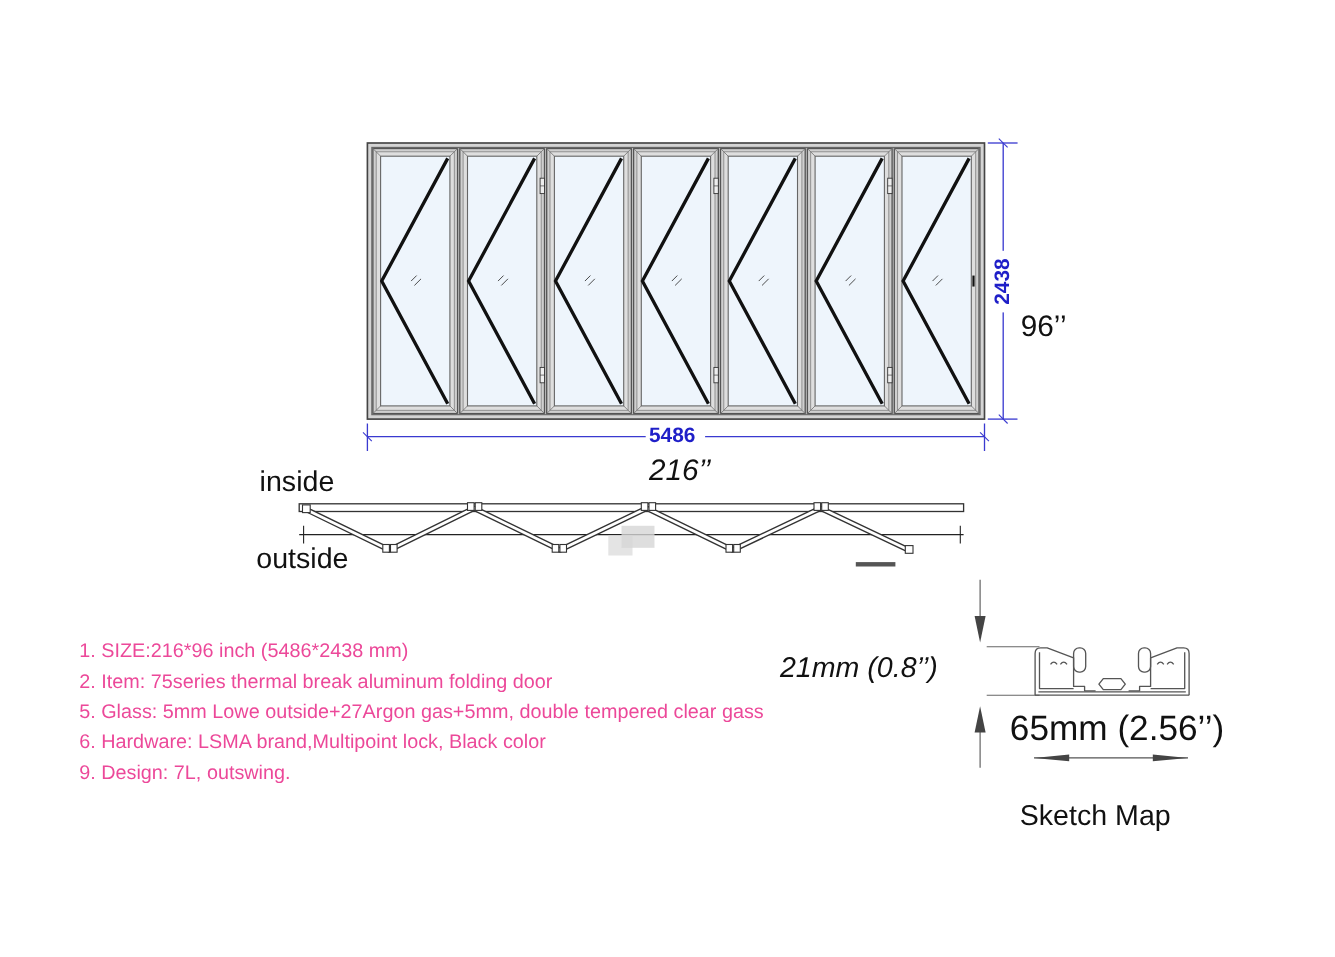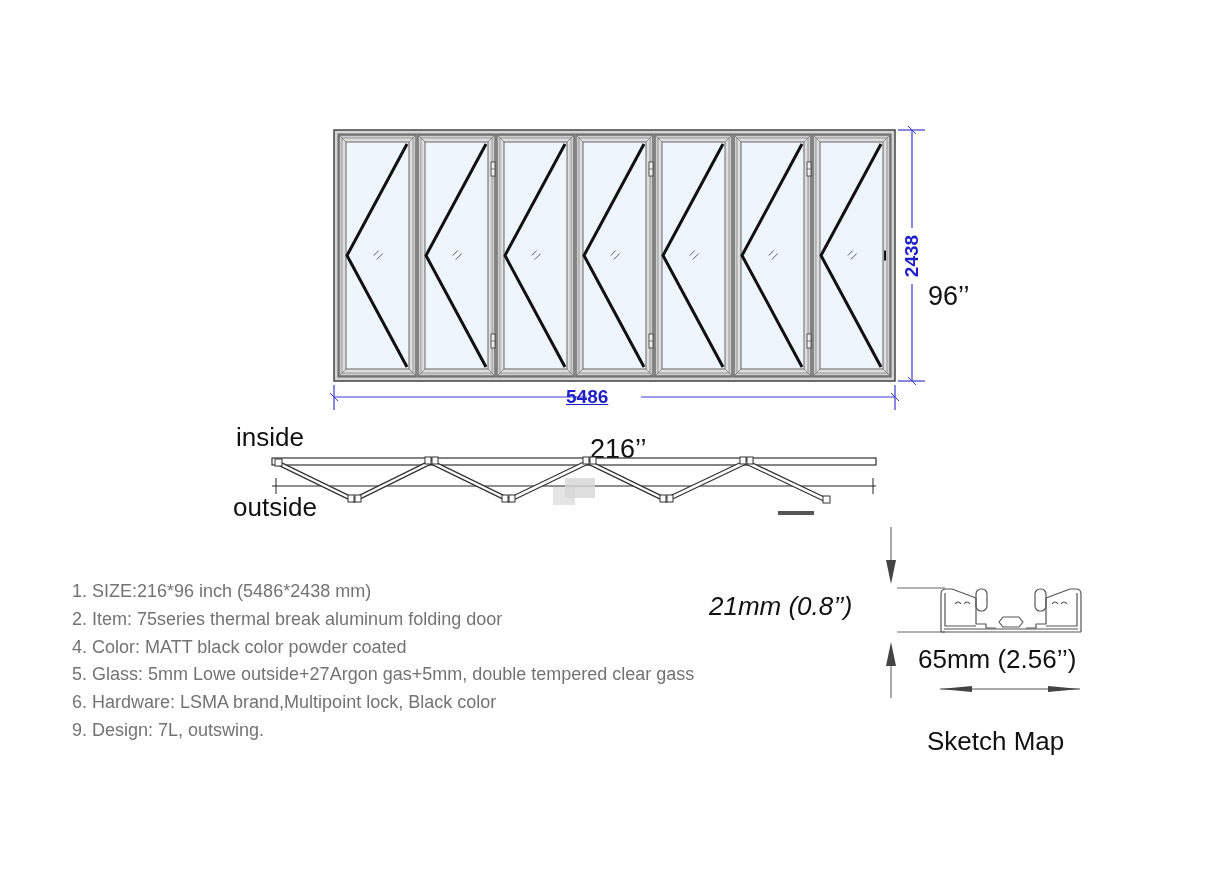--- a/index.html
+++ b/index.html
@@ -3,21 +3,21 @@
 <meta charset="utf-8">
 <style>
   html, body { margin:0; padding:0; background:#ffffff; }
   body { width:1214px; height:870px; position:relative; overflow:hidden;
          font-family:"Liberation Sans", sans-serif; color:#111; }
   .abs { position:absolute; }
   svg { position:absolute; left:0; top:0; }
   .lbl { position:absolute; white-space:nowrap; font-family:"Liberation Sans", sans-serif; color:#111; }
   .dim-blue { color:#1f1fc8; font-weight:bold; }
   .spec-list { position:absolute; left:72px; top:578px; margin:0; padding:0; list-style:none; }
-  .spec-list li { font-size:18px; line-height:27.8px; height:27.8px; white-space:nowrap; color:#737373; }
+  .spec-list li { font-size:18px; line-height:27.8px; height:27.8px; white-space:nowrap; color:#ec4899; }
   .big { font-size:27px; }
 </style>
 </head>
 <body>
 
 <div class="abs" style="left:0;top:0;width:1214px;height:420px;">
   <svg width="1214" height="420" viewBox="0 0 1214 420">
     <defs>
       <g id="panel">
         
@@ -121,24 +121,24 @@
     <rect x="587" y="388" width="54" height="18" fill="#ffffff"></rect>
 
     <line x1="912" y1="130" x2="912" y2="381" stroke="#3a3ad0" stroke-width="1.2"></line>
     <line x1="898" y1="130" x2="925" y2="130" stroke="#3a3ad0" stroke-width="1.2"></line>
     <line x1="898" y1="381" x2="925" y2="381" stroke="#3a3ad0" stroke-width="1.2"></line>
     <line x1="908" y1="126" x2="916" y2="134" stroke="#3a3ad0" stroke-width="1"></line>
     <line x1="908" y1="377" x2="916" y2="385" stroke="#3a3ad0" stroke-width="1"></line>
     <rect x="902" y="228" width="20" height="56" fill="#ffffff"></rect>
   </svg>
 
-  <span class="lbl dim-blue" style="left:566px;top:386px;font-size:19px;text-decoration:underline;">5486</span>
+  <span class="lbl dim-blue" style="left:590px;top:386px;font-size:19px;">5486</span>
   <span class="lbl dim-blue" style="left:884px;top:245px;font-size:19px;transform:rotate(-90deg);transform-origin:center;width:56px;text-align:center;">2438</span>
   <span class="lbl big" style="left:928px;top:241px;margin-top:40px;">96’’</span>
-  <span class="lbl big" style="left:590px;top:434px;">216’’</span>
+  <span class="lbl big" style="left:590px;top:412px;font-style:italic;">216’’</span>
 </div>
 
 <div class="abs" style="left:0;top:420px;width:1200px;height:120px;">
   <svg width="1214" height="120" viewBox="0 420 1214 120">
 
     <rect x="272" y="458" width="604" height="7" fill="#fff" stroke="#333" stroke-width="1.2"></rect>
 
     <line x1="272" y1="486" x2="876" y2="486" stroke="#222" stroke-width="1"></line>
     <line x1="276" y1="478" x2="276" y2="494" stroke="#222" stroke-width="1"></line>
     <line x1="873" y1="478" x2="873" y2="494" stroke="#222" stroke-width="1"></line>
@@ -202,23 +202,22 @@
       <path d="M1052,604 q3,-4 6,0"></path>
         <path d="M1061,604 q3,-4 6,0"></path>
     </g>
 
     <line x1="940" y1="689" x2="1080" y2="689" stroke="#555" stroke-width="1"></line>
     <polygon points="940,689 972,686 972,692" fill="#444"></polygon>
     <polygon points="1080,689 1048,686 1048,692" fill="#444"></polygon>
   </svg>
 </div>
 <span class="lbl big" style="left:709px;top:591px;font-size:26px;font-style:italic;">21mm (0.8’’)</span>
-<span class="lbl big" style="left:918px;top:644px;font-size:26px;">65mm (2.56’’)</span>
+<span class="lbl big" style="left:918px;top:644px;font-size:32px;">65mm (2.56’’)</span>
 <span class="lbl big" style="left:927px;top:726px;font-size:26px;">Sketch Map</span>
 
 <ul class="spec-list">
   <li>1. SIZE:216*96 inch (5486*2438 mm)</li>
   <li>2. Item: 75series thermal break aluminum folding door</li>
-  <li>4. Color: MATT black color powder coated</li>
   <li>5. Glass: 5mm Lowe outside+27Argon gas+5mm, double tempered clear gass</li>
   <li>6. Hardware: LSMA brand,Multipoint lock, Black color</li>
   <li>9. Design: 7L, outswing.</li>
 </ul>
 
 </body></html>

